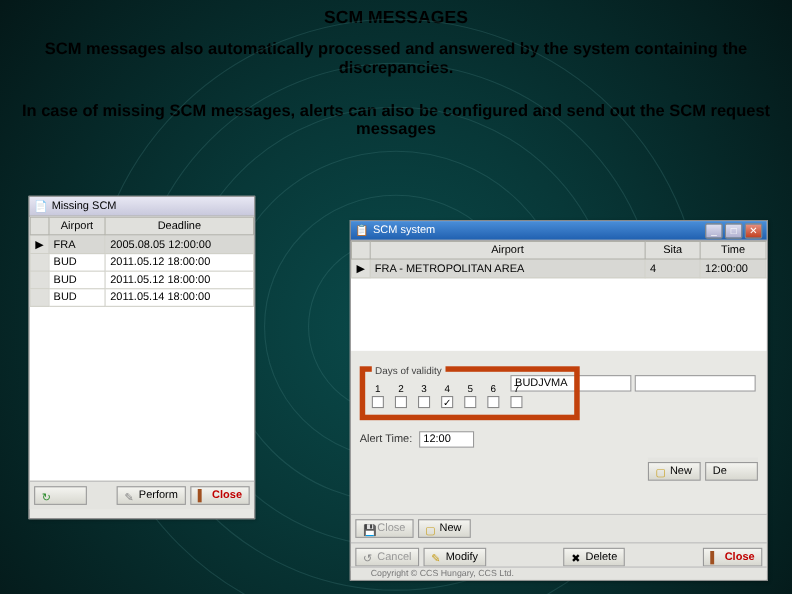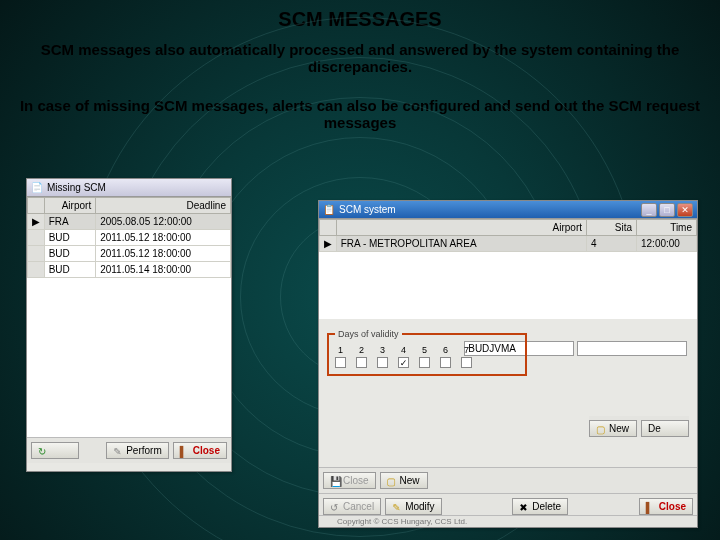--- a/index.html
+++ b/index.html
@@ -1,43 +1,43 @@
 <!DOCTYPE html>
 <html><head>
 <meta charset="utf-8">
 <style>
 *{box-sizing:border-box;margin:0;padding:0;font-family:Arial,sans-serif}
 body{width:720px;height:540px;background:radial-gradient(circle at 50% 55%,#0a4a4a 0%,#083838 40%,#062828 70%,#041818 100%);position:relative;overflow:hidden}
 .rings{position:absolute;left:50%;top:55%;transform:translate(-50%,-50%)}
 .ring{position:absolute;border:1px solid rgba(80,140,140,0.25);border-radius:50%;left:50%;top:50%;transform:translate(-50%,-50%)}
 .r1{width:80px;height:80px}.r2{width:160px;height:160px}.r3{width:240px;height:240px}.r4{width:320px;height:320px}.r5{width:400px;height:400px}.r6{width:480px;height:480px}.r7{width:560px;height:560px}
-.title{text-align:center;font-size:20px;font-weight:bold;color:#000;padding-top:8px}
+.title{text-align:center;font-size:16px;font-weight:bold;color:#000;padding-top:8px}
 .sub1{text-align:center;font-size:15px;font-weight:bold;color:#000;margin-top:10px;padding:0 40px}
 .sub2{text-align:center;font-size:15px;font-weight:bold;color:#000;margin-top:22px;padding:0 12px}
 .win{position:absolute;background:#e8e8e4;border:1px solid #888;font-size:10px;box-shadow:1px 1px 3px rgba(0,0,0,0.3)}
 .win1{left:26px;top:178px;width:206px;height:294px}
 .win2{left:318px;top:200px;width:380px;height:328px}
 .tbar{height:18px;background:linear-gradient(#e8e8f4,#c8c8dc);display:flex;align-items:center;padding:0 4px;border-bottom:1px solid #999}
 .tbar2{background:linear-gradient(#4a8ed8,#2060b0);color:#fff;justify-content:space-between}
 .tbar-ico{width:12px;height:12px;margin-right:4px;display:inline-block}
 .tbar-btns{display:flex;gap:2px}
 .tbar-btn{width:16px;height:14px;background:linear-gradient(#e0e0f0,#b0b0d0);border:1px solid #888;border-radius:2px;font-size:9px;display:flex;align-items:center;justify-content:center;cursor:pointer}
 .tbar-close{background:linear-gradient(#e89080,#c04020);color:#fff}
 .grid{width:100%;background:#fff;border-collapse:collapse}
-.grid th{background:#e0e0dc;border:1px solid #b0b0a8;padding:2px 4px;font-weight:normal;text-align:right;font-size:10px}
+.grid th{background:#e0e0dc;border:1px solid #b0b0a8;padding:2px 4px;font-weight:normal;text-align:center;font-size:10px}
 .grid td{border:1px solid #d0d0c8;padding:2px 4px;font-size:10px}
 .grid .rowsel{background:#d8d8d4}
 .rowptr{width:14px;text-align:center;background:#e0e0dc}
 .body1{height:240px;background:#fff;overflow:hidden}
 .body2{height:100px;background:#fff;overflow:hidden}
 .form2{padding:6px 8px 4px;background:#e8e8e4}
 .frow{display:flex;align-items:center;margin-bottom:4px;gap:6px}
 .lbl{font-size:10px;color:#333}
 .inp{background:#fff;border:1px solid #999;padding:1px 3px;font-size:10px;height:15px}
-.fieldset{border:2px solid #c2410c;padding:4px 6px 6px;margin-top:2px;position:relative}
+.fieldset{border:5px solid #c2410c;padding:4px 6px 6px;margin-top:2px;position:relative}
 .legend{position:absolute;top:-6px;left:6px;background:#e8e8e4;padding:0 3px;font-size:9px;color:#444}
 .chkrow{display:flex;gap:10px;margin-top:6px}
 .chkcol{display:flex;flex-direction:column;align-items:center;gap:2px;font-size:9px}
 .chk{width:11px;height:11px;border:1px solid #888;background:#fff;display:flex;align-items:center;justify-content:center;font-size:9px}
 .btnbar{display:flex;gap:4px;padding:4px;border-top:1px solid #bbb;background:#e4e4e0;flex-wrap:wrap}
 .btn{display:flex;align-items:center;gap:3px;padding:2px 6px;background:linear-gradient(#f4f4f0,#d8d8d0);border:1px solid #999;font-size:10px;cursor:pointer;min-width:48px}
 .btn .ico{width:10px;height:10px;display:inline-block}
 .btn-red{color:#c00000;font-weight:bold}
 .btn-dis{color:#999}
 .spacer{flex:1}
@@ -188,20 +188,24 @@
           <div class="chkcol">
             <div>6</div>
             <div class="chk"></div>
           </div>
           <div class="chkcol">
             <div>7</div>
             <div class="chk"></div>
           </div>
         </div>
     </div>
+    <div class="frow" style="margin-top:10px">
+      <span class="lbl">Alert Time:</span>
+      <input class="inp" style="width: 50px;" value="12:00">
+    </div>
     <div class="btnbar" style="border:none;padding:4px 0 0;justify-content:flex-end;position:absolute;right:8px;bottom:30px">
       <div class="btn">
           <span class="ico ico-file">▢</span>
           <span>New</span>
         </div>
       <div class="btn">
           <span>De</span>
         </div>
     </div>
   </div>

